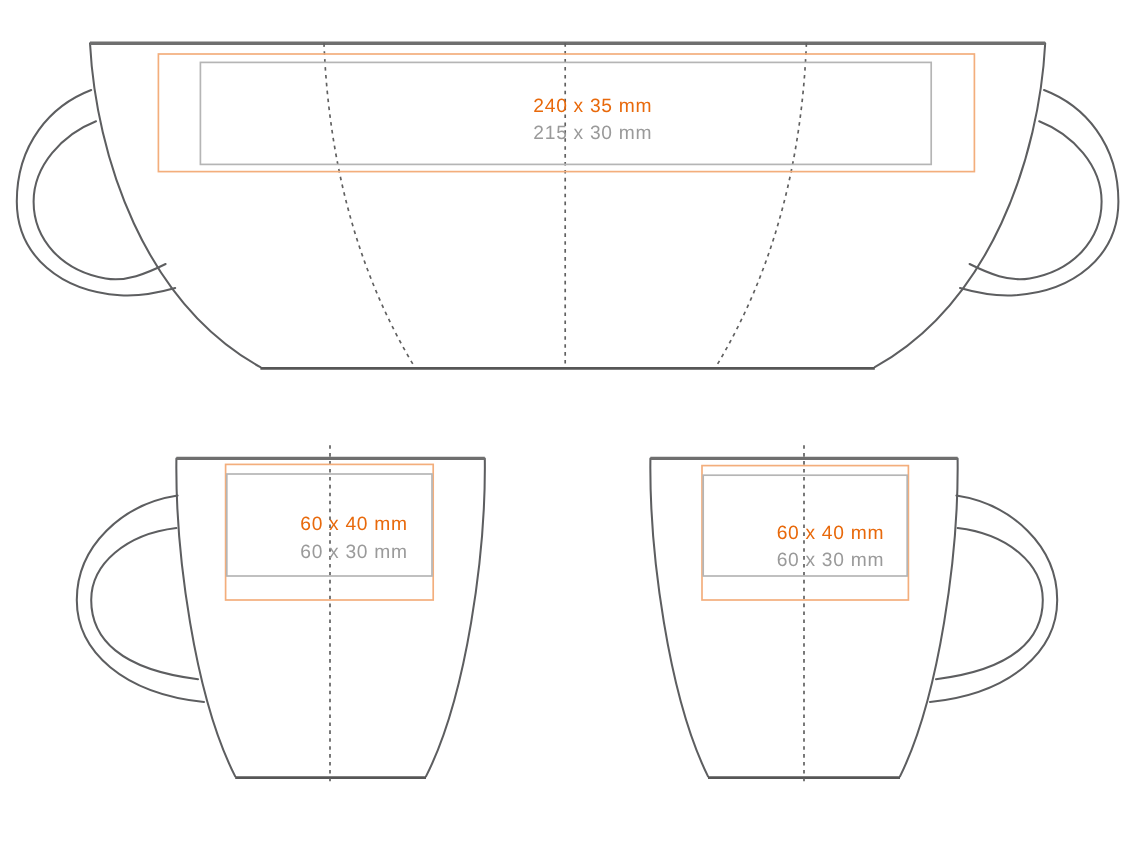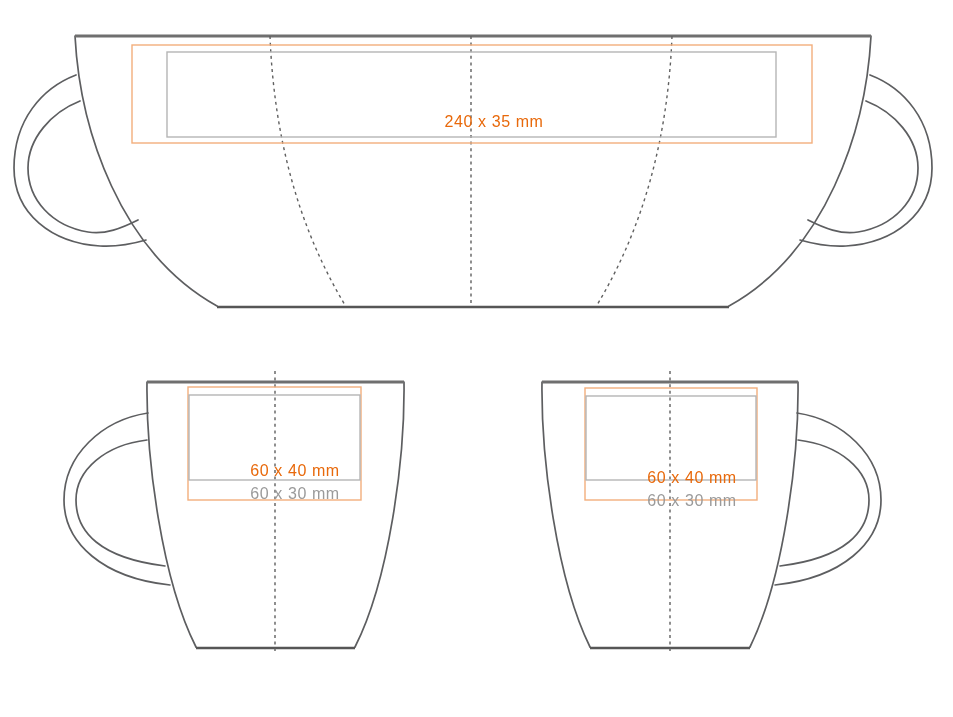--- a/index.html
+++ b/index.html
@@ -60,21 +60,20 @@
     position: absolute;
     width: 220px;
     text-align: center;
     font-size: 16px;
     letter-spacing: 0.6px;
     line-height: 23px;
     white-space: nowrap;
   }
   .label .max {
     color: var(--accent-orange, #e8690b);
-    margin-top: 33px;
   }
   .label .safe {
     color: var(--gray-text, #9a9a9a);
   }
 </style>
 </head>
 <body>
 
 <div class="canvas">
 
@@ -122,20 +121,21 @@
       <path class="rim" d="M542,382 H798"></path>
       <path class="base" d="M590,648 H750"></path>
       <path class="dash" d="M670,371 V651"></path>
       <rect class="max-rect" x="585" y="388" width="172" height="112"></rect>
       <rect class="safe-rect" x="586" y="396" width="170" height="84"></rect>
     </g>
   </svg>
 
   <div class="label" style="left:384px; top:77px;">
     <div class="max">240 x 35 mm</div>
+    <div class="safe">215 x 30 mm</div>
   </div>
 
   <div class="label" style="left:185px; top:426px;">
     <div class="max">60 x 40 mm</div>
     <div class="safe">60 x 30 mm</div>
   </div>
 
   <div class="label" style="left:582px; top:433px;">
     <div class="max">60 x 40 mm</div>
     <div class="safe">60 x 30 mm</div>

